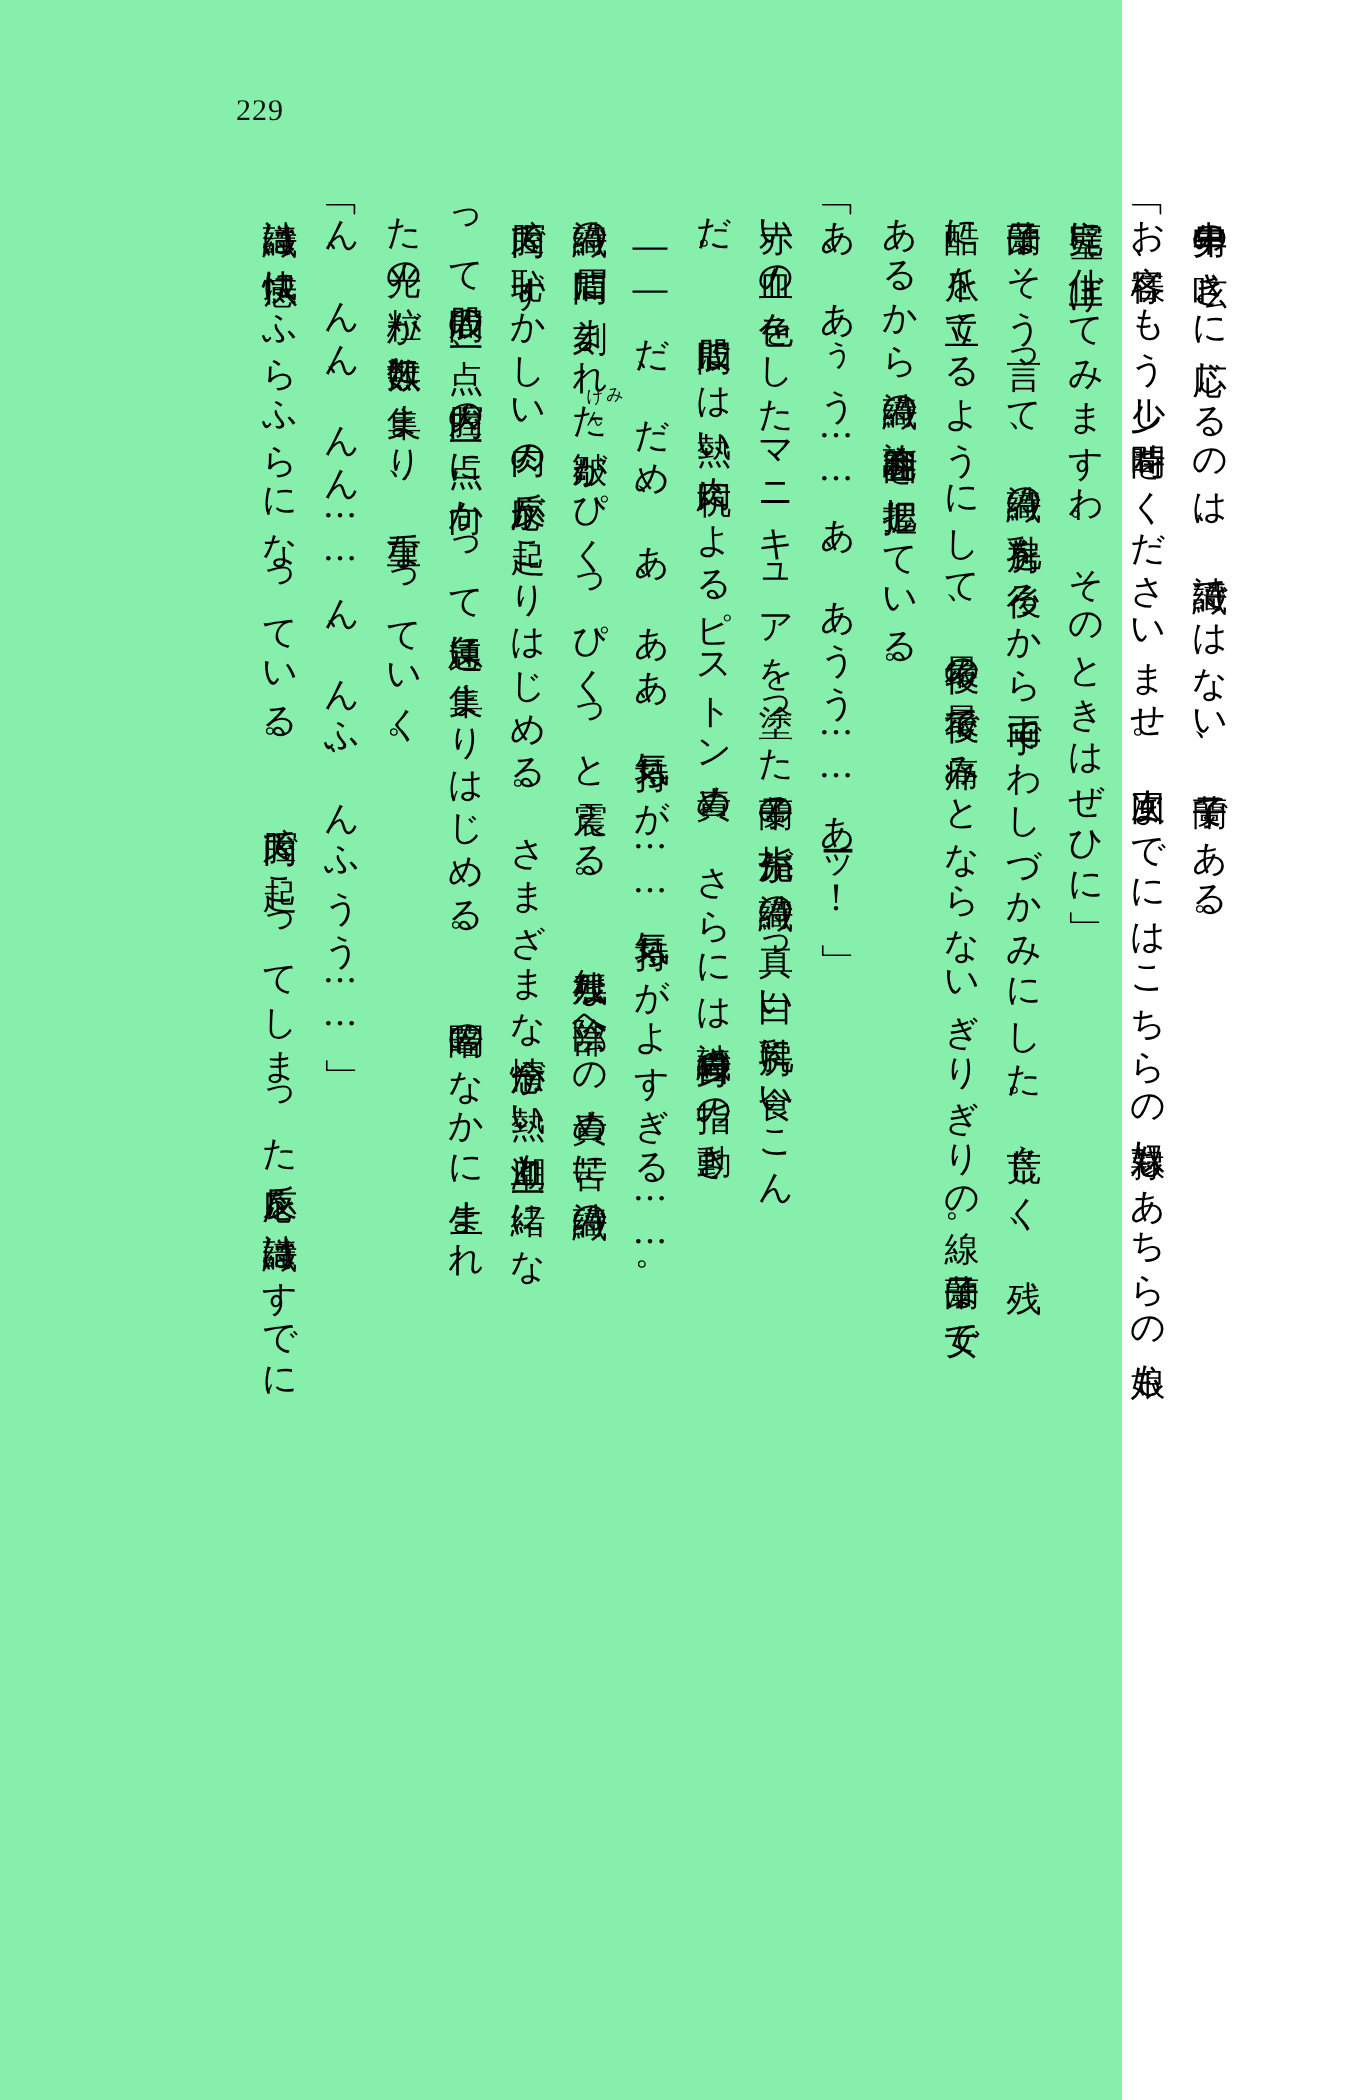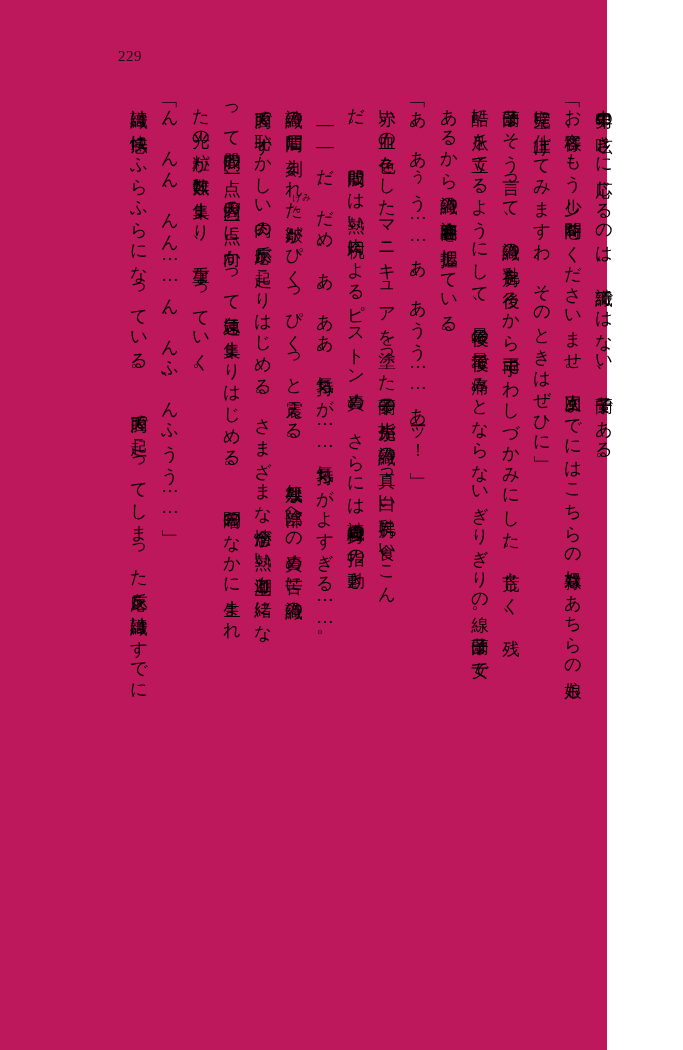--- a/index.html
+++ b/index.html
@@ -9,23 +9,23 @@
   }
   body {
     width: 683px;
     height: 1050px;
     overflow: hidden;
     font-family: "DejaVu Serif", "Liberation Serif", serif;
     color: #000000;
   }
   .page {
     position: relative;
-    width: 607px;
+    width: 561px;
     height: 1050px;
-    background: #be185d;
+    background: #86efac;
   }
   .page-number {
     position: absolute;
     top: 48px;
     left: 118px;
     font-size: 15px;
     font-family: "Liberation Serif", "DejaVu Serif", serif;
     letter-spacing: 0.5px;
     color: #111;
   }

